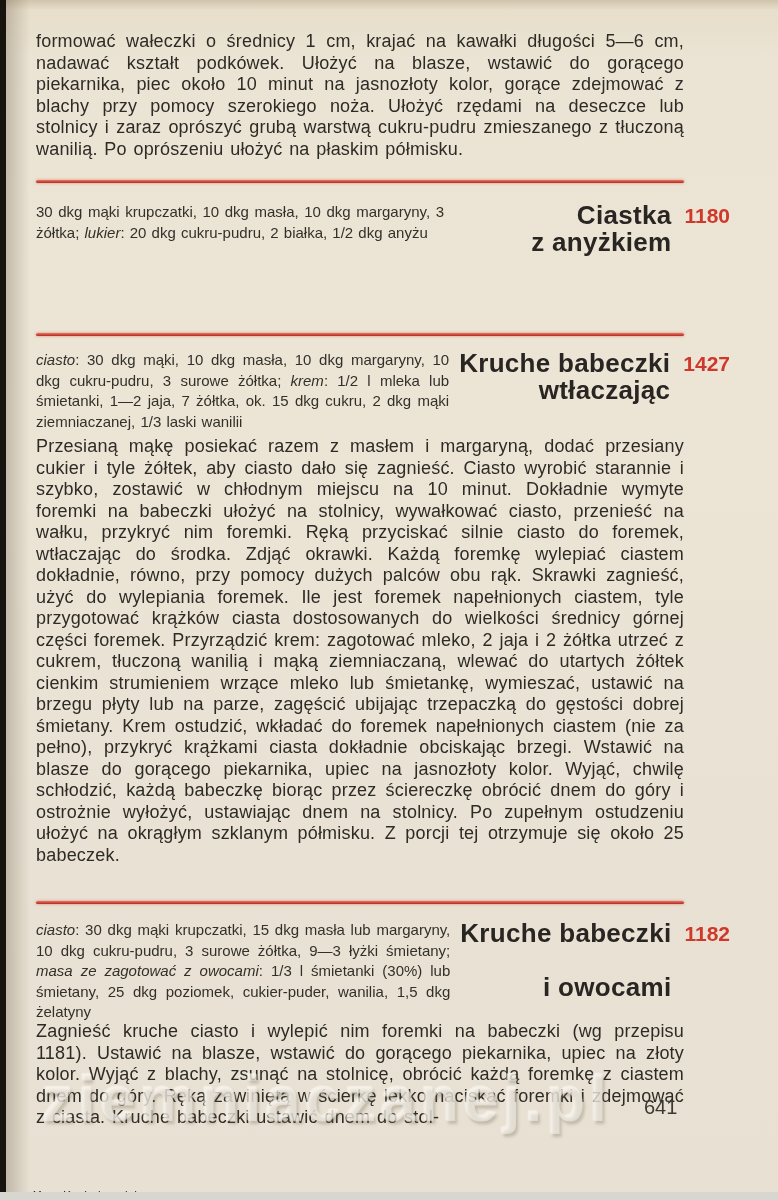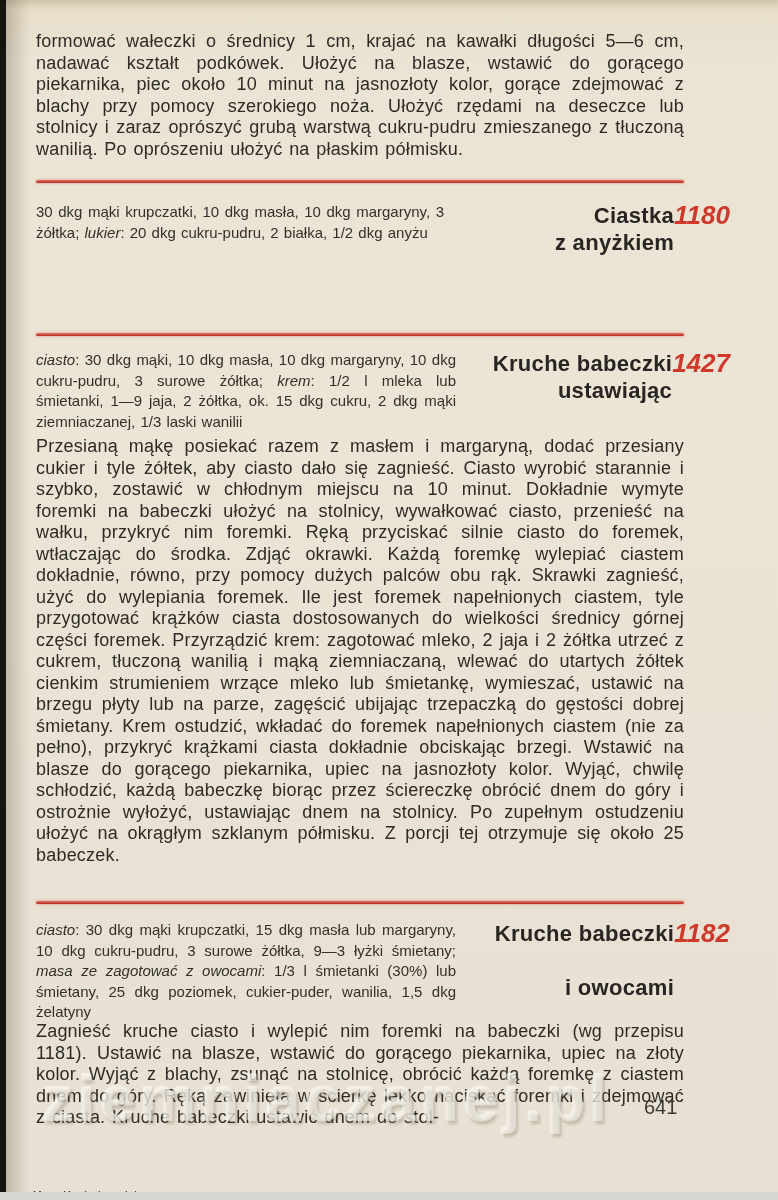--- a/index.html
+++ b/index.html
@@ -27,24 +27,24 @@
 
   .rheader { position:absolute; left:36px; width:694px;
     display:flex; justify-content:space-between; align-items:flex-start; }
   .ing { font-size:15px; line-height:20.5px; text-align:justify;
     word-spacing:1px; color:#33302a; }
   .ing em { }
   .ing-w0 { width:408px; }
   .ing-w1 { width:420px; }
   .ing-w2 { width:420px; }
   .twrap { display:flex; align-items:flex-start; flex-shrink:0; margin-left:10px; }
-  .rtitle { text-align:right; font-weight:bold; font-size:22px; line-height:27px;
+  .rtitle { text-align:right; font-weight:bold; font-size:26px; line-height:27px;
     color:#282522; letter-spacing:0.3px; }
-  .rnum { font-weight:bold; font-size:26px; line-height:27px; color:#cf392b;
-    white-space:nowrap;font-style:italic; }
+  .rnum { font-weight:bold; font-size:21px; line-height:27px; color:#cf392b;
+    margin-left:13px; white-space:nowrap; }
 
   .watermark { position:absolute; left:42px; top:1062px; width:736px;
     font-size:64px; font-weight:bold; letter-spacing:4px; white-space:nowrap;
     color:rgba(247,243,234,0.55);
     text-shadow:2px 3px 3px rgba(110,100,80,0.30), -1px -1px 1px rgba(255,255,255,0.5);
     pointer-events:none; }
 
   .footer-left { position:absolute; left:30px; top:1166px;
     font-size:12px; font-weight:normal; letter-spacing:0.2px; color:#33302b;margin-top:23px; }
   .footer-right { position:absolute; left:644px; top:1096px;
@@ -69,25 +69,25 @@
         <span>Ciastka</span><br>
         <span>z anyżkiem</span>
       </div>
       <div class="rnum">1180</div>
     </div>
   </div>
 
   <div class="rule" style="top:333px"></div>
 
   <div class="rheader" style="top:350px">
-    <div class="ing ing-w1"><em>ciasto</em><span>: 30 dkg mąki, 10 dkg masła, 10 dkg margaryny, 10 dkg cukru-pudru, 3 surowe żółtka; </span><em>krem</em><span>: 1/2 l mleka lub śmietanki, 1—9 jaja, 2 żółtka, ok. 15 dkg cukru, 2 dkg mąki ziemniaczanej, 1/3 laski wanilii</span></div>
+    <div class="ing ing-w1"><em>ciasto</em><span>: 30 dkg mąki, 10 dkg masła, 10 dkg margaryny, 10 dkg cukru-pudru, 3 surowe żółtka; </span><em>krem</em><span>: 1/2 l mleka lub śmietanki, 1—2 jaja, 7 żółtka, ok. 15 dkg cukru, 2 dkg mąki ziemniaczanej, 1/3 laski wanilii</span></div>
     <div class="twrap">
       <div class="rtitle">
         <span>Kruche babeczki</span><br>
-        <span>ustawiając</span>
+        <span>wtłaczając</span>
       </div>
       <div class="rnum">1427</div>
     </div>
   </div>
   <p class="body" style="top:436px">Przesianą mąkę posiekać razem z masłem i margaryną, dodać przesiany cukier i tyle żółtek, aby ciasto dało się zagnieść. Ciasto wyrobić starannie i szybko, zostawić w chłodnym miejscu na 10 minut. Dokładnie wymyte foremki na babeczki ułożyć na stolnicy, wywałkować ciasto, przenieść na wałku, przykryć nim foremki. Ręką przyciskać silnie ciasto do foremek, wtłaczając do środka. Zdjąć okrawki. Każdą foremkę wylepiać ciastem dokładnie, równo, przy pomocy dużych palców obu rąk. Skrawki zagnieść, użyć do wylepiania foremek. Ile jest foremek napełnionych ciastem, tyle przygotować krążków ciasta dostosowanych do wielkości średnicy górnej części foremek. Przyrządzić krem: zagotować mleko, 2 jaja i 2 żółtka utrzeć z cukrem, tłuczoną wanilią i mąką ziemniaczaną, wlewać do utartych żółtek cienkim strumieniem wrzące mleko lub śmietankę, wymieszać, ustawić na brzegu płyty lub na parze, zagęścić ubijając trzepaczką do gęstości dobrej śmietany. Krem ostudzić, wkładać do foremek napełnionych ciastem (nie za pełno), przykryć krążkami ciasta dokładnie obciskając brzegi. Wstawić na blasze do gorącego piekarnika, upiec na jasnozłoty kolor. Wyjąć, chwilę schłodzić, każdą babeczkę biorąc przez ściereczkę obrócić dnem do góry i ostrożnie wyłożyć, ustawiając dnem na stolnicy. Po zupełnym ostudzeniu ułożyć na okrągłym szklanym półmisku. Z porcji tej otrzymuje się około 25 babeczek.</p>
 
   <div class="rule" style="top:901px"></div>
 
   <div class="rheader" style="top:920px">
     <div class="ing ing-w2"><em>ciasto</em><span>: 30 dkg mąki krupczatki, 15 dkg masła lub margaryny, 10 dkg cukru-pudru, 3 surowe żółtka, 9—3 łyżki śmietany; </span><em>masa ze zagotować z owocami</em><span>: 1/3 l śmietanki (30%) lub śmietany, 25 dkg poziomek, cukier-puder, wanilia, 1,5 dkg żelatyny</span></div>

